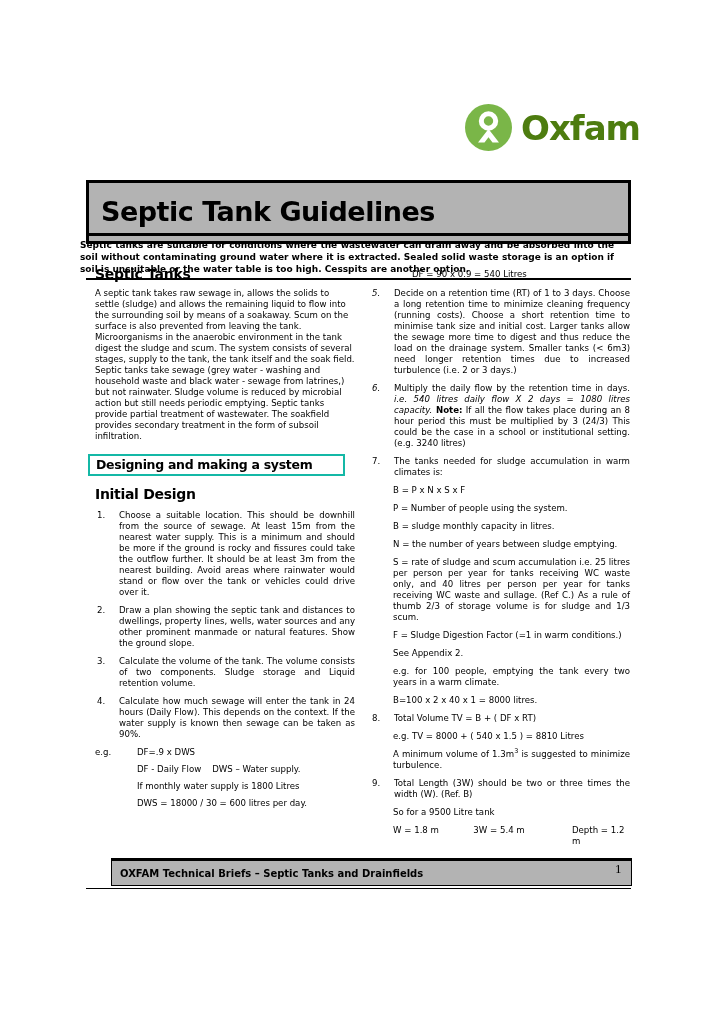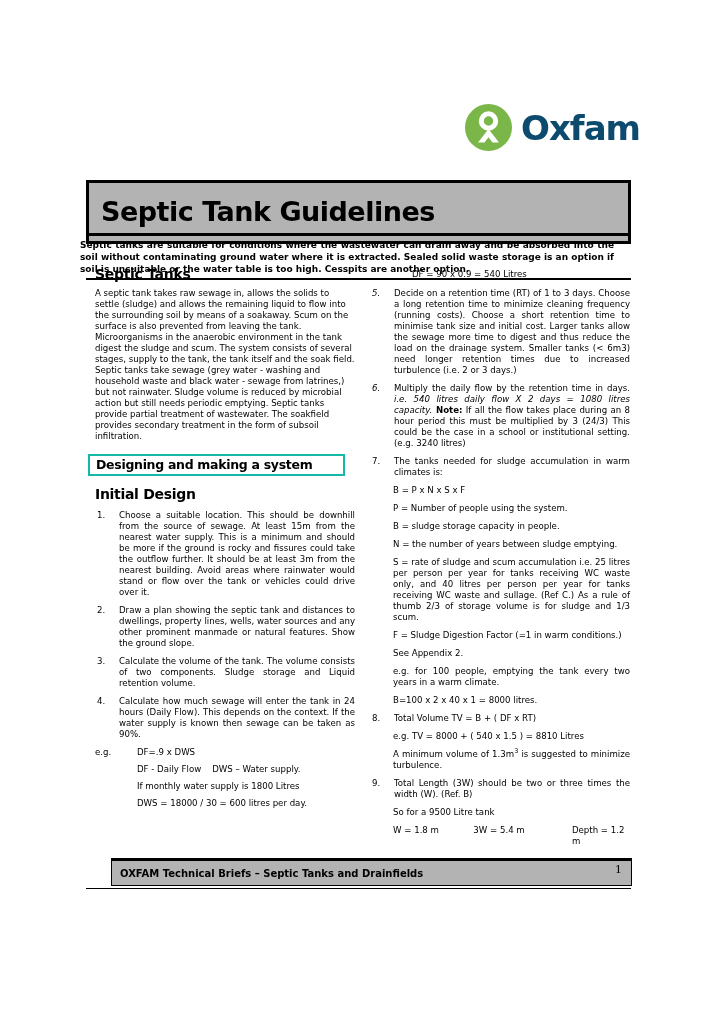--- a/index.html
+++ b/index.html
@@ -3,21 +3,21 @@
 <meta charset="utf-8">
 <style>
   * { margin:0; padding:0; box-sizing:border-box; }
   html,body { background:#888; }
   body { width:720px; margin:0 auto; font-family:"DejaVu Sans", sans-serif; color:#000; }
   .page { position:relative; width:720px; height:1024px; background:#fff; overflow:hidden; }
 
   
   .logo-row { position:absolute; top:104px; right:80px; display:flex; align-items:center; }
   .logo-mark { width:47px; height:47px; display:block; }
-  .logo-text { color:#0c4a6e; font-size:34px; font-weight:bold; letter-spacing:-1px; margin-left:9px; line-height:1; }
+  .logo-text { color:#4d7c0f; font-size:34px; font-weight:bold; letter-spacing:-1px; margin-left:9px; line-height:1; }
 
   
   .title-box { position:absolute; top:180px; left:86px; width:545px; height:64px;
                background:#B3B3B3; border:3px solid #000; display:flex; align-items:center; }
   .title-box h1 { font-size:27px; font-weight:bold; padding:0 0 2px 12px; letter-spacing:-0.5px; }
 
   .rule-thick { position:absolute; top:233px; left:86px; width:545px; border-top:3px solid #000; }
   .intro { position:absolute; top:239px; left:80px; width:534px; font-weight:bold;
            font-size:9px; line-height:12.2px; text-align:justify; }
   .rule-thin { position:absolute; top:278px; left:86px; width:545px; border-top:2px solid #000; }
@@ -133,21 +133,21 @@
         <span class="txt"><span>Multiply the daily flow by the retention time in days. </span><span class="italic">i.e. 540 litres daily flow X 2 days = 1080 litres capacity.</span><span class="bold"> Note:</span><span> If all the flow takes place during an 8 hour period this must be multiplied by 3 (24/3) This could be the case in a school or institutional setting. (e.g. 3240 litres)</span></span>
       </div>
 
       <div class="li">
         <span class="num">7.</span>
         <span class="txt">The tanks needed for sludge accumulation in warm climates is:</span>
       </div>
 
       <div class="sub">B = P x N x S x F</div>
       <div class="sub">P = Number of people using the system.</div>
-      <div class="sub">B = sludge storage capacity in people.</div>
+      <div class="sub">B = sludge monthly capacity in litres.</div>
       <div class="sub">N = the number of years between sludge emptying.</div>
       <div class="sub just">S = rate of sludge and scum accumulation i.e. 25 litres per person per year for tanks receiving WC waste only, and 40 litres per person per year for tanks receiving WC waste and sullage.  (Ref C.) As a rule of thumb 2/3 of storage volume is for sludge and 1/3 scum.</div>
       <div class="sub">F = Sludge Digestion Factor (=1 in warm conditions.)</div>
       <div class="sub">See Appendix 2.</div>
       <div class="sub just">e.g. for 100 people, emptying the tank every two years in a warm climate.</div>
       <div class="sub">B=100 x 2  x 40 x 1 = 8000 litres.</div>
 
       <div class="li">
         <span class="num">8.</span>
         <span class="txt">Total Volume TV = B + ( DF x RT)</span>

